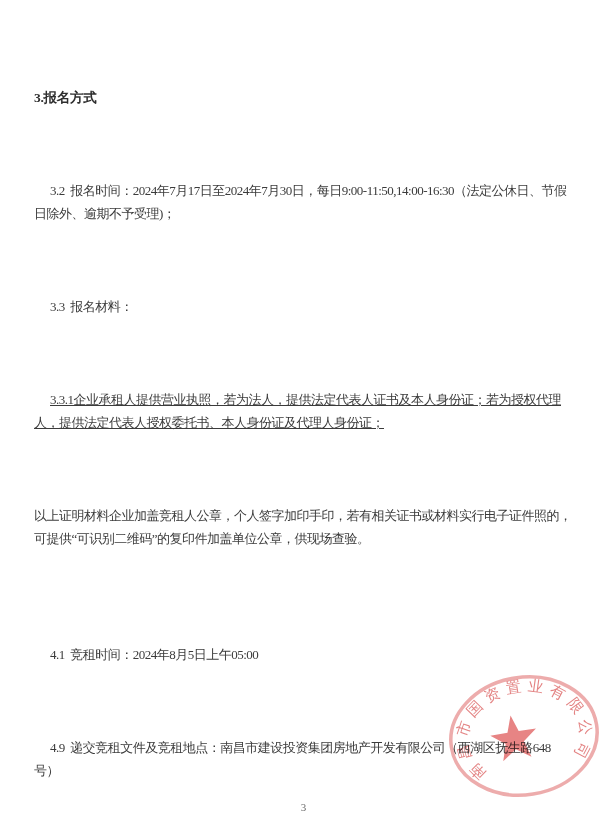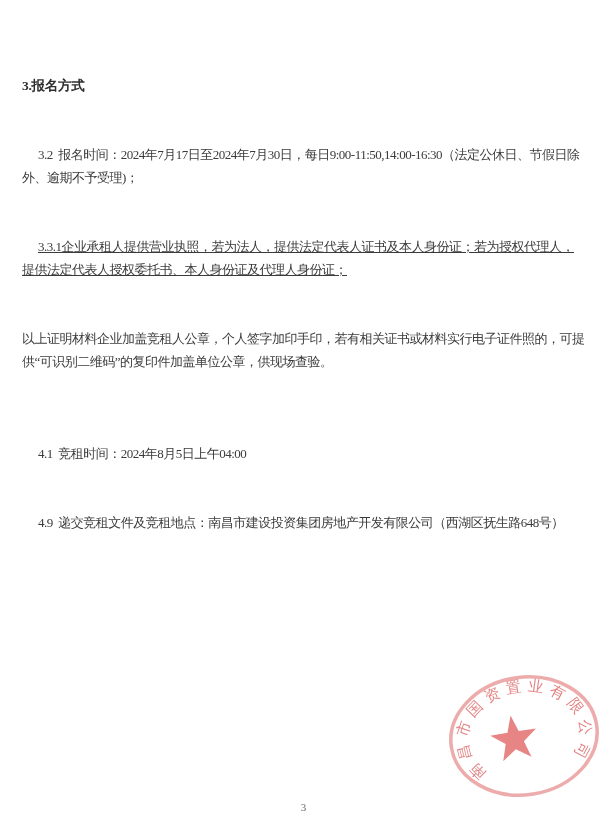--- a/index.html
+++ b/index.html
@@ -14,21 +14,21 @@
   .doc{
     position:absolute;
     left:22px;top:0;
     width:564px;
     padding-top:28px;
     font-size:13px;
     letter-spacing:-0.5px;
     line-height:23px;
     white-space:pre-wrap;
   }
-  .doc p,.doc h2{margin:0;padding:0;}
+  .doc p,.doc h2{margin:12px;padding:0;}
   h2.sec{
     font-size:13.5px;
     font-weight:bold;
     color:#2e2e2e;
     line-height:23px;
     letter-spacing:-0.3px;
   }
   .ind1{text-indent:16px;}
   .blockind{padding-left:22px;}
   .mt0{margin-top:0;}
@@ -56,24 +56,25 @@
     pointer-events:none;
   }
   .seal svg{display:block;width:100%;height:100%;}
 </style>
 </head>
 <body>
 
 <main class="doc">
   <h2 class="sec">3.报名方式</h2>
   <p class="ind1 mt6">3.2  报名时间：2024年7月17日至2024年7月30日，每日9:00-11:50,14:00-16:30（法定公休日、节假日除外、逾期不予受理)；</p>
+  <p class="ind1 mt4">3.3  报名材料：</p>
   <p class="ind1 mt1">3.3.1企业承租人提供营业执照，若为法人，提供法定代表人证书及本人身份证；若为授权代理人，提供法定代表人授权委托书、本人身份证及代理人身份证；</p>
   <p class="blockind mt0">以上证明材料企业加盖竞租人公章，个人签字加印手印，若有相关证书或材料实行电子证件照的，可提供“可识别二维码”的复印件加盖单位公章，供现场查验。</p>
 
-  <p class="ind1 mt7">4.1  竞租时间：2024年8月5日上午04:00</p>
+  <p class="ind1 mt7">4.1  竞租时间：2024年8月5日上午05:00</p>
   <p class="ind1 mt5">4.9  递交竞租文件及竞租地点：南昌市建设投资集团房地产开发有限公司（西湖区抚生路648号）</p>
 
   
 
   
   
   
   
   
 

